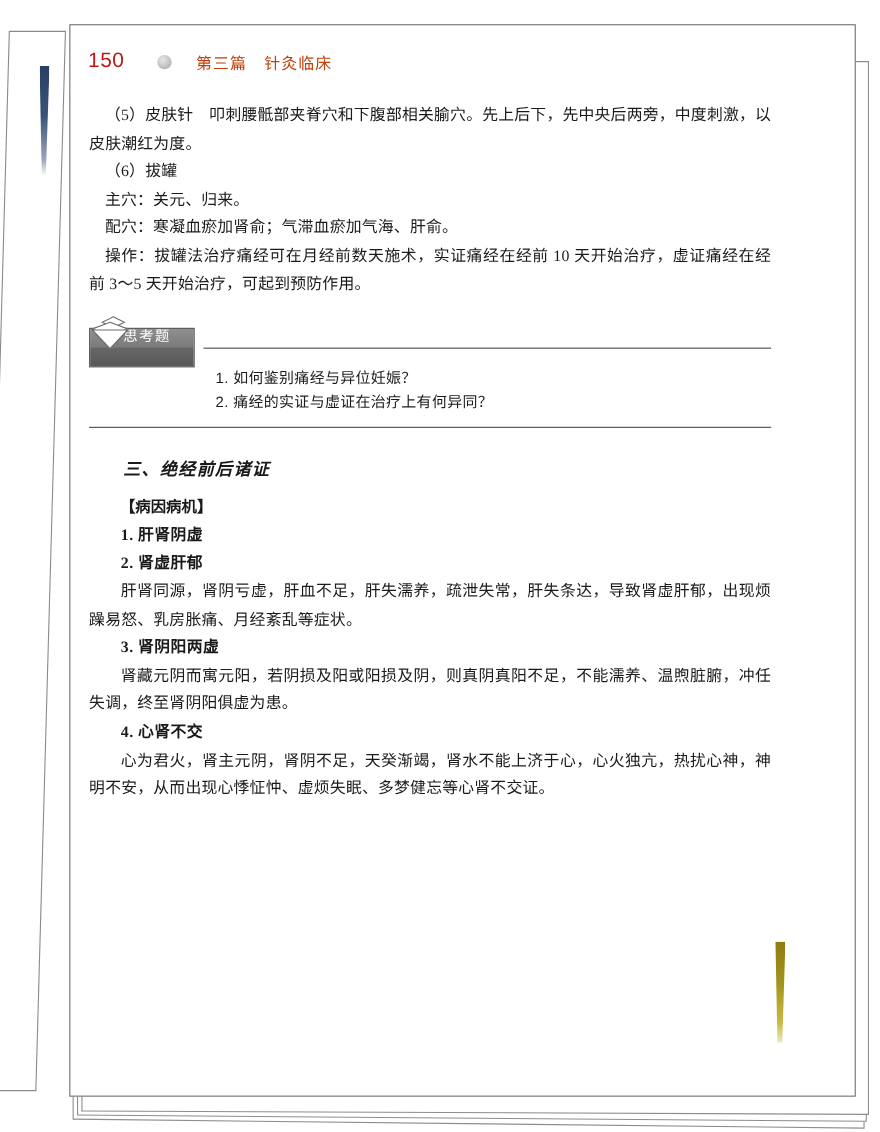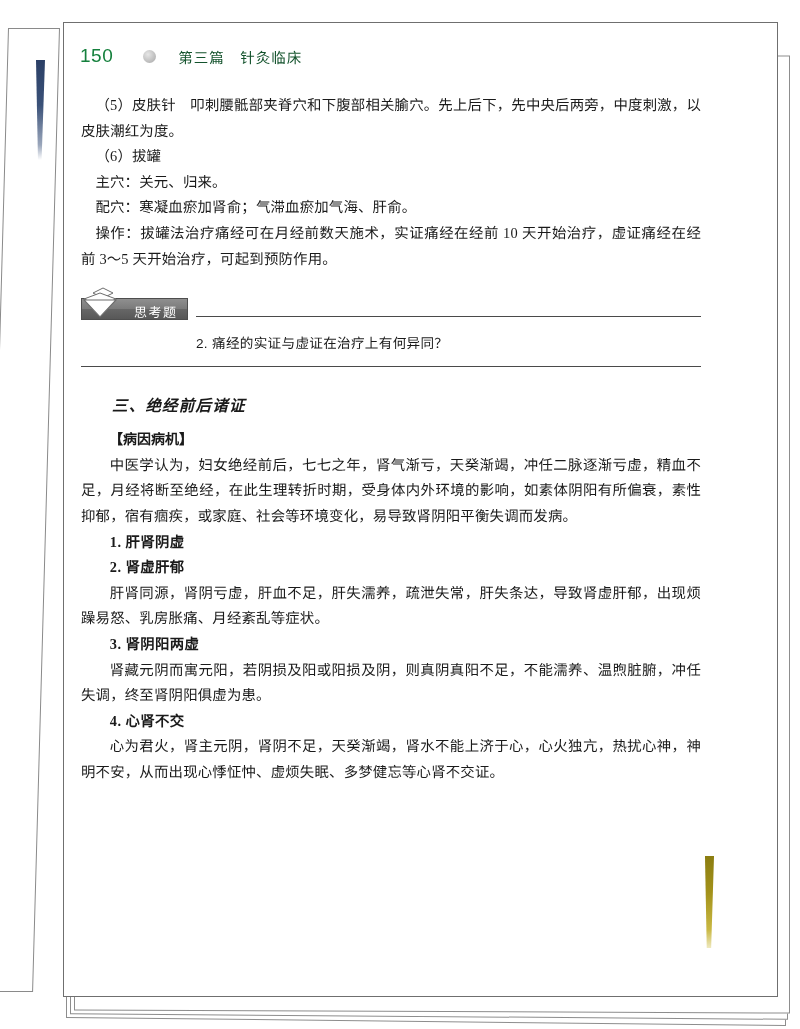--- a/index.html
+++ b/index.html
@@ -63,28 +63,28 @@
     box-sizing: border-box;
   }
 
   
   .page-header {
     position: absolute;
     left: 16px; top: 22px;
     display: flex; align-items: center;
     font-family: "Liberation Sans", sans-serif;
   }
-  .folio { font-size: 19px; letter-spacing: .5px; color: #15803d; font-family: "Liberation Sans", sans-serif; }
+  .folio { font-size: 19px; letter-spacing: .5px; color: #b91c1c; font-family: "Liberation Sans", sans-serif; }
   .header-dot {
     width: 13px; height: 13px; border-radius: 50%;
     background: radial-gradient(circle at 38% 34%, #e6e6e6, #b9b9b9 70%, #a6a6a6);
     margin: 0 22px 0 30px; display: inline-block;
   }
   .header-title {
-    font-size: 14.5px; letter-spacing: 1px; color: #14532d;
+    font-size: 14.5px; letter-spacing: 1px; color: #c2410c;
     font-family: "Liberation Sans", sans-serif;
   }
 
   
   .body-col {
     position: absolute;
     left: 17px; top: 70px;
     width: 620px;
   }
   p.t {
@@ -130,24 +130,24 @@
   .think-wrap { position: relative; margin: 0; }
   .think-bar {
     position: relative;
     display: flex; align-items: stretch;
     height: 22px;
   }
   .think-tag {
     position: relative;
     background: linear-gradient(to bottom, #8f8f8f 0%, #7b7b7b 48%, #666666 52%, #585858 100%);
     border: 1px solid #4e4e4e;
-    height: 22px;
+    height: 36px;
     box-sizing: border-box;
-    display: flex; align-items: flex-end;
-    padding: 0 9px 0 52px;
+    display: flex; align-items: flex-start;
+    padding: 0 9px 0 30px;
     min-width: 96px;
   }
   .think-tag-label {
     color: #ffffff;
     font-size: 13px;
     font-family: "Liberation Sans", sans-serif;
     letter-spacing: 1.5px;
     line-height: 1;
   }
   
@@ -215,34 +215,34 @@
             <polygon points="20,1 30,6 20,11 10,6" fill="#ffffff" stroke="#6d6d6d" stroke-width="1"></polygon>
             <polygon points="17,6 33,12 17,19 1,12" fill="#ffffff" stroke="#6d6d6d" stroke-width="1"></polygon>
             <polygon points="1,13 33,13 17,30" fill="#ffffff" stroke="#6d6d6d" stroke-width="1.1"></polygon>
           </svg>
           <span class="think-tag-label">思考题</span>
         </div>
         <div class="think-rule-top"></div>
       </div>
 
       <div class="think-questions">
+        <div class="q">1. 如何鉴别痛经与异位妊娠？</div>
         <div class="q">2. 痛经的实证与虚证在治疗上有何异同？</div>
       </div>
 
       <div class="think-rule-bot"></div>
     </div>
 
     <div class="gap-lg"></div>
 
     <p class="sec-head">三、绝经前后诸证</p>
     <div class="gap-sm"></div>
 
 
     <p class="bracket-head">【病因病机】</p>
-    <p class="t ind">中医学认为，妇女绝经前后，七七之年，肾气渐亏，天癸渐竭，冲任二脉逐渐亏虚，精血不足，月经将断至绝经，在此生理转折时期，受身体内外环境的影响，如素体阴阳有所偏衰，素性抑郁，宿有痼疾，或家庭、社会等环境变化，易导致肾阴阳平衡失调而发病。</p>
 
     <p class="sub-head">1. 肝肾阴虚</p>
 
     <p class="sub-head">2. 肾虚肝郁</p>
     <p class="t ind">肝肾同源，肾阴亏虚，肝血不足，肝失濡养，疏泄失常，肝失条达，导致肾虚肝郁，出现烦躁易怒、乳房胀痛、月经紊乱等症状。</p>
 
     <p class="sub-head">3. 肾阴阳两虚</p>
     <p class="t ind">肾藏元阴而寓元阳，若阴损及阳或阳损及阴，则真阴真阳不足，不能濡养、温煦脏腑，冲任失调，终至肾阴阳俱虚为患。</p>
 
     <p class="sub-head">4. 心肾不交</p>

